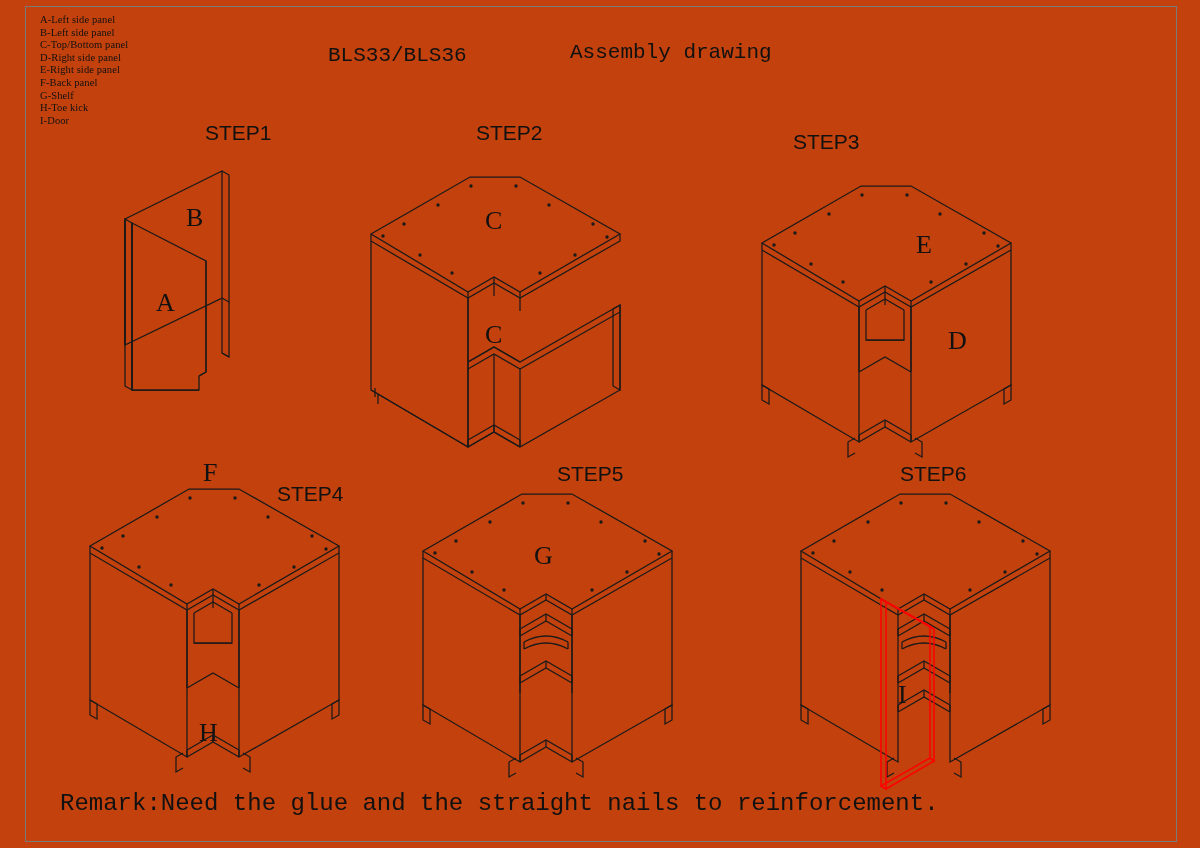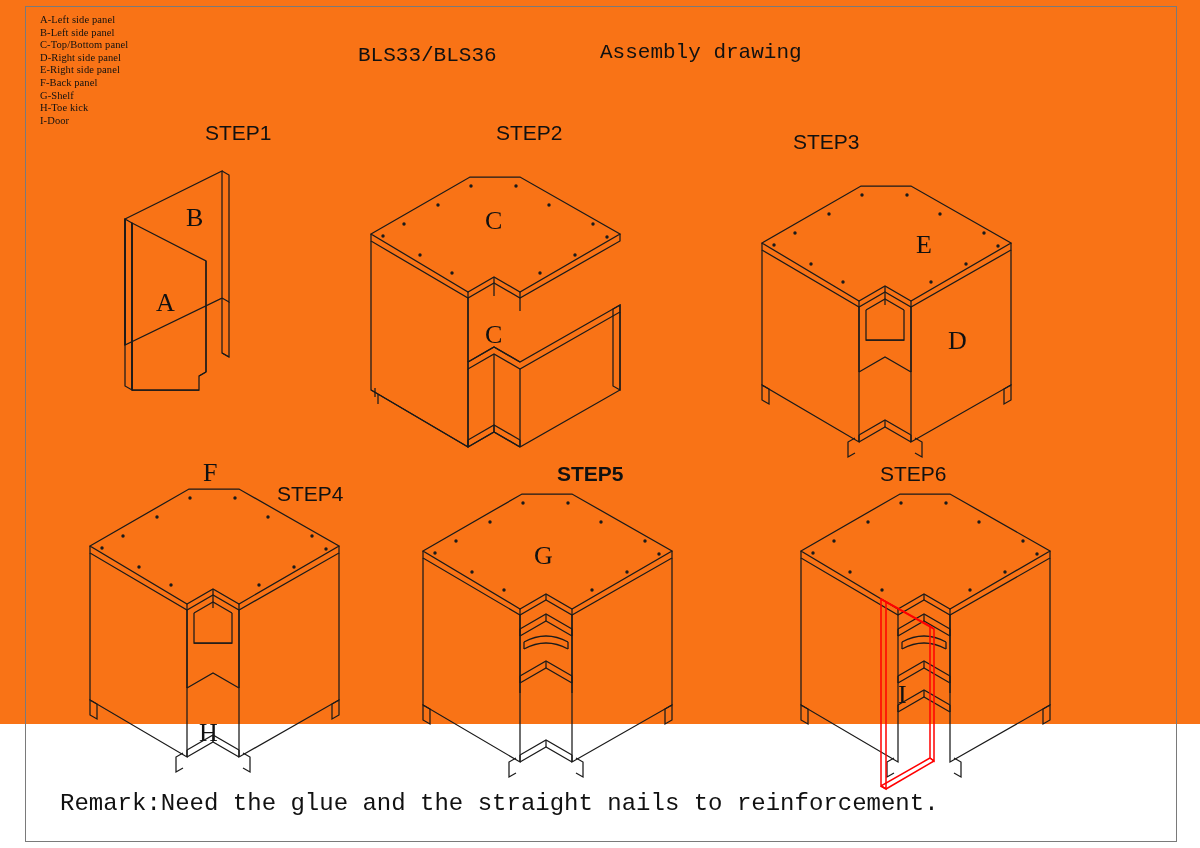--- a/index.html
+++ b/index.html
@@ -1,27 +1,27 @@
 <!DOCTYPE html>
 <html><head>
 <meta charset="utf-8">
 <style>
   html,body{margin:0;padding:0;background:#fff;}
   body{width:1200px;height:848px;overflow:hidden;
        font-family:"Liberation Serif",serif;}
-  #sheet{position:relative;width:1200px;height:724px;background:#f97316;}
+  #sheet{position:relative;width:1200px;height:848px;background:#c2410c;}
   .frame{position:absolute;left:25px;top:6px;width:1152px;height:836px;
          border:1.3px solid #7a7a7a;box-sizing:border-box;}
   svg{position:absolute;left:0;top:0;width:1200px;height:848px;
       pointer-events:none;}
   .legend{position:absolute;left:40px;top:14px;
           font-family:"Liberation Serif",serif;font-size:10.5px;
           line-height:12.6px;color:#111;letter-spacing:.1px;white-space:pre;}
   .ttl{position:absolute;font-family:"Liberation Mono",monospace;
-       font-size:21px;color:#111;white-space:nowrap;margin-left:30px;}
+       font-size:21px;color:#111;white-space:nowrap;}
   #t-model{left:328px;top:44px;}
   #t-assy{left:570px;top:41px;text-align:center;}
   .step{position:absolute;font-family:"Liberation Sans",sans-serif;
         font-size:21px;color:#111;white-space:nowrap;text-align:right;}
   .part{position:absolute;font-family:"Liberation Serif",serif;
         font-size:26px;color:#111;white-space:nowrap;}
   .remark{position:absolute;left:60px;top:790px;
           font-family:"Liberation Mono",monospace;font-size:24px;
           color:#111;white-space:nowrap;}
 </style>
@@ -39,25 +39,25 @@
 E-Right side panel
 F-Back panel
 G-Shelf
 H-Toe kick
 I-Door</div>
 
   <div class="ttl" id="t-model">BLS33/BLS36</div>
   <div class="ttl" id="t-assy">Assembly drawing</div>
 
   <div class="step" style="left:205px;top:121px;">STEP1</div>
-  <div class="step" style="left:496px;top:121px;">STEP2</div>
+  <div class="step" style="left:476px;top:121px;">STEP2</div>
   <div class="step" style="left:793px;top:130px;">STEP3</div>
   <div class="step" style="left:277px;top:466px;margin-top:16px;">STEP4</div>
-  <div class="step" style="left:557px;top:462px;font-weight:bold;">STEP5</div>
-  <div class="step" style="left:880px;top:462px;">STEP6</div>
+  <div class="step" style="left:557px;top:462px;">STEP5</div>
+  <div class="step" style="left:900px;top:462px;">STEP6</div>
 
   <div class="part" style="left:186px;top:203px;">B</div>
   <div class="part" style="left:156px;top:288px;">A</div>
   <div class="part" style="left:485px;top:206px;">C</div>
   <div class="part" style="left:485px;top:320px;">C</div>
   <div class="part" style="left:916px;top:230px;">E</div>
   <div class="part" style="left:948px;top:326px;">D</div>
   <div class="part" style="left:203px;top:458px;">F</div>
   <div class="part" style="left:199px;top:718px;">H</div>
   <div class="part" style="left:534px;top:541px;">G</div>

